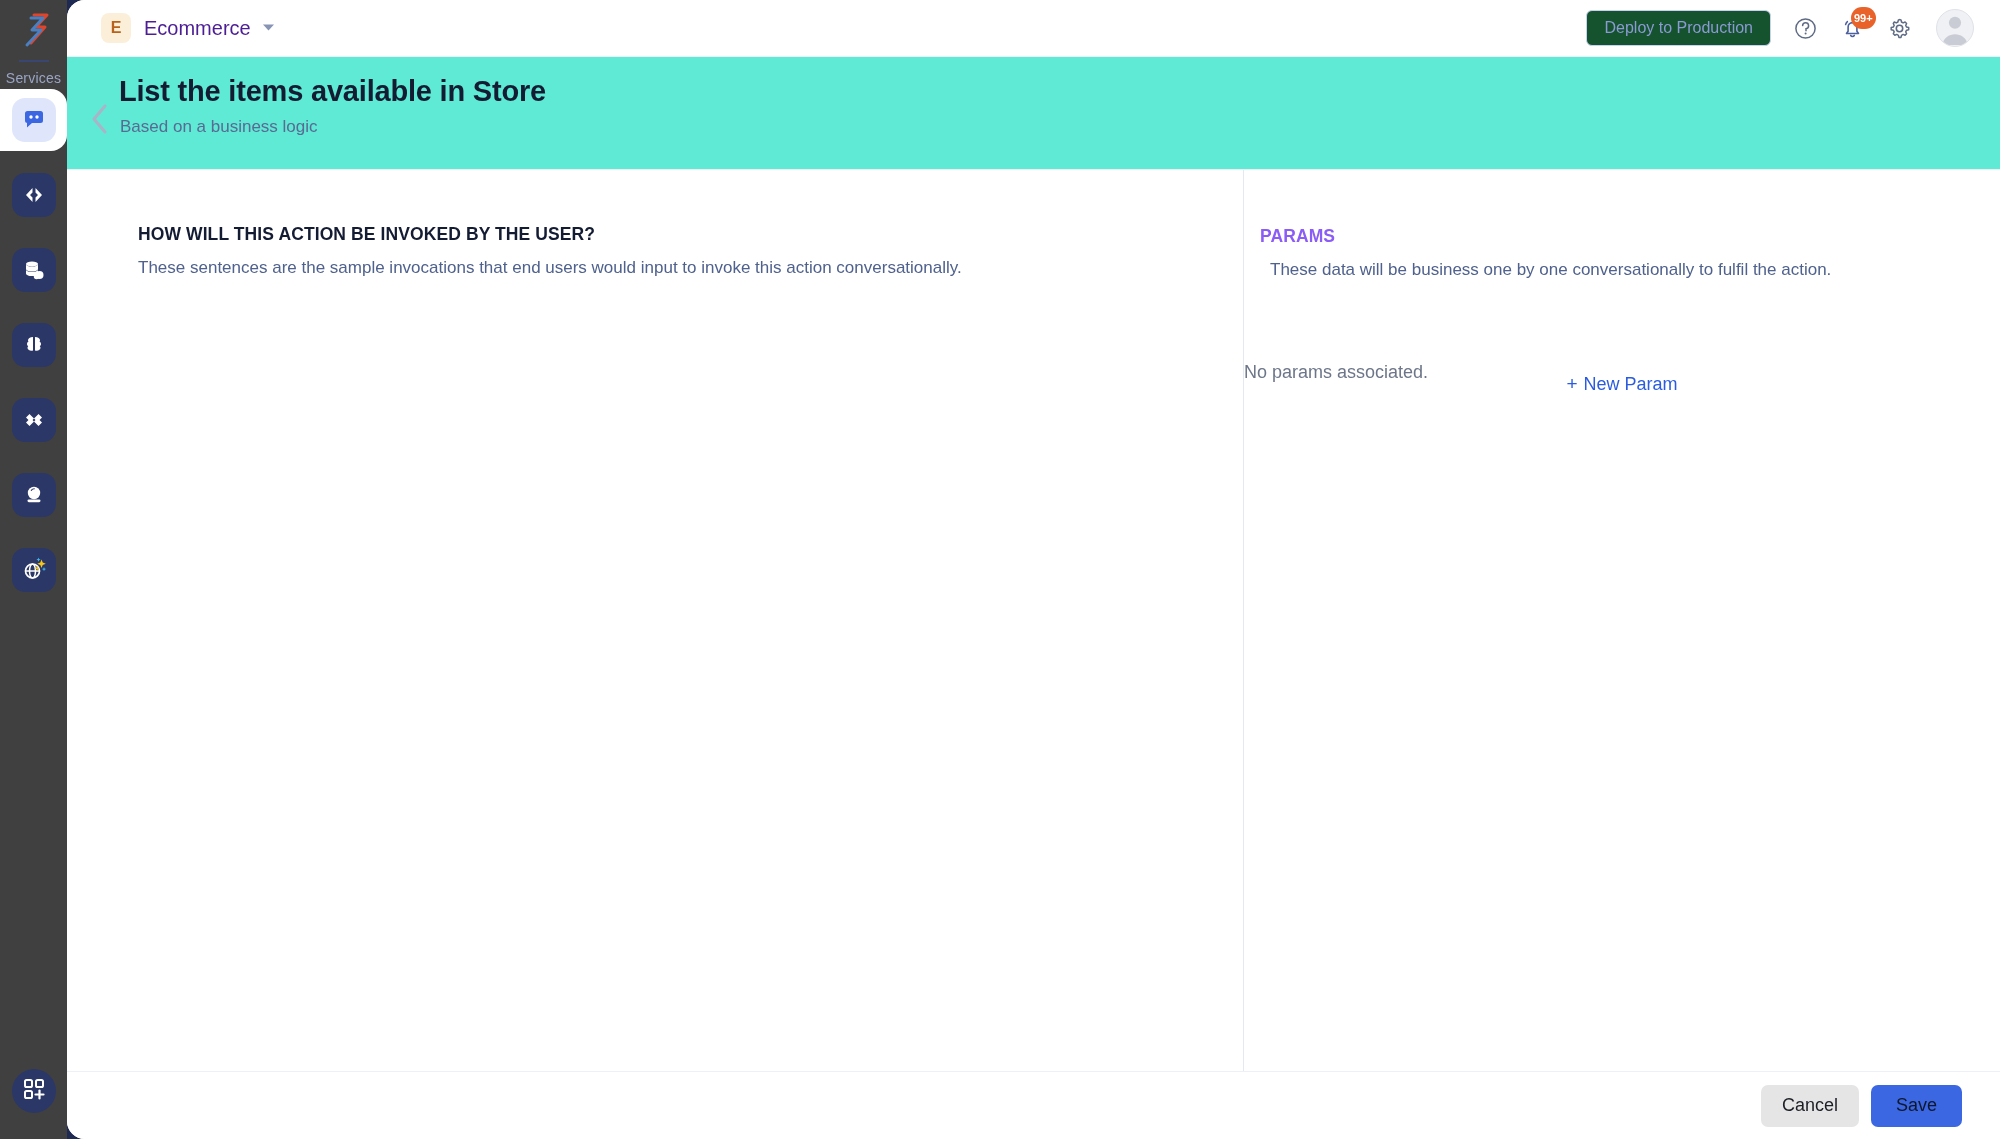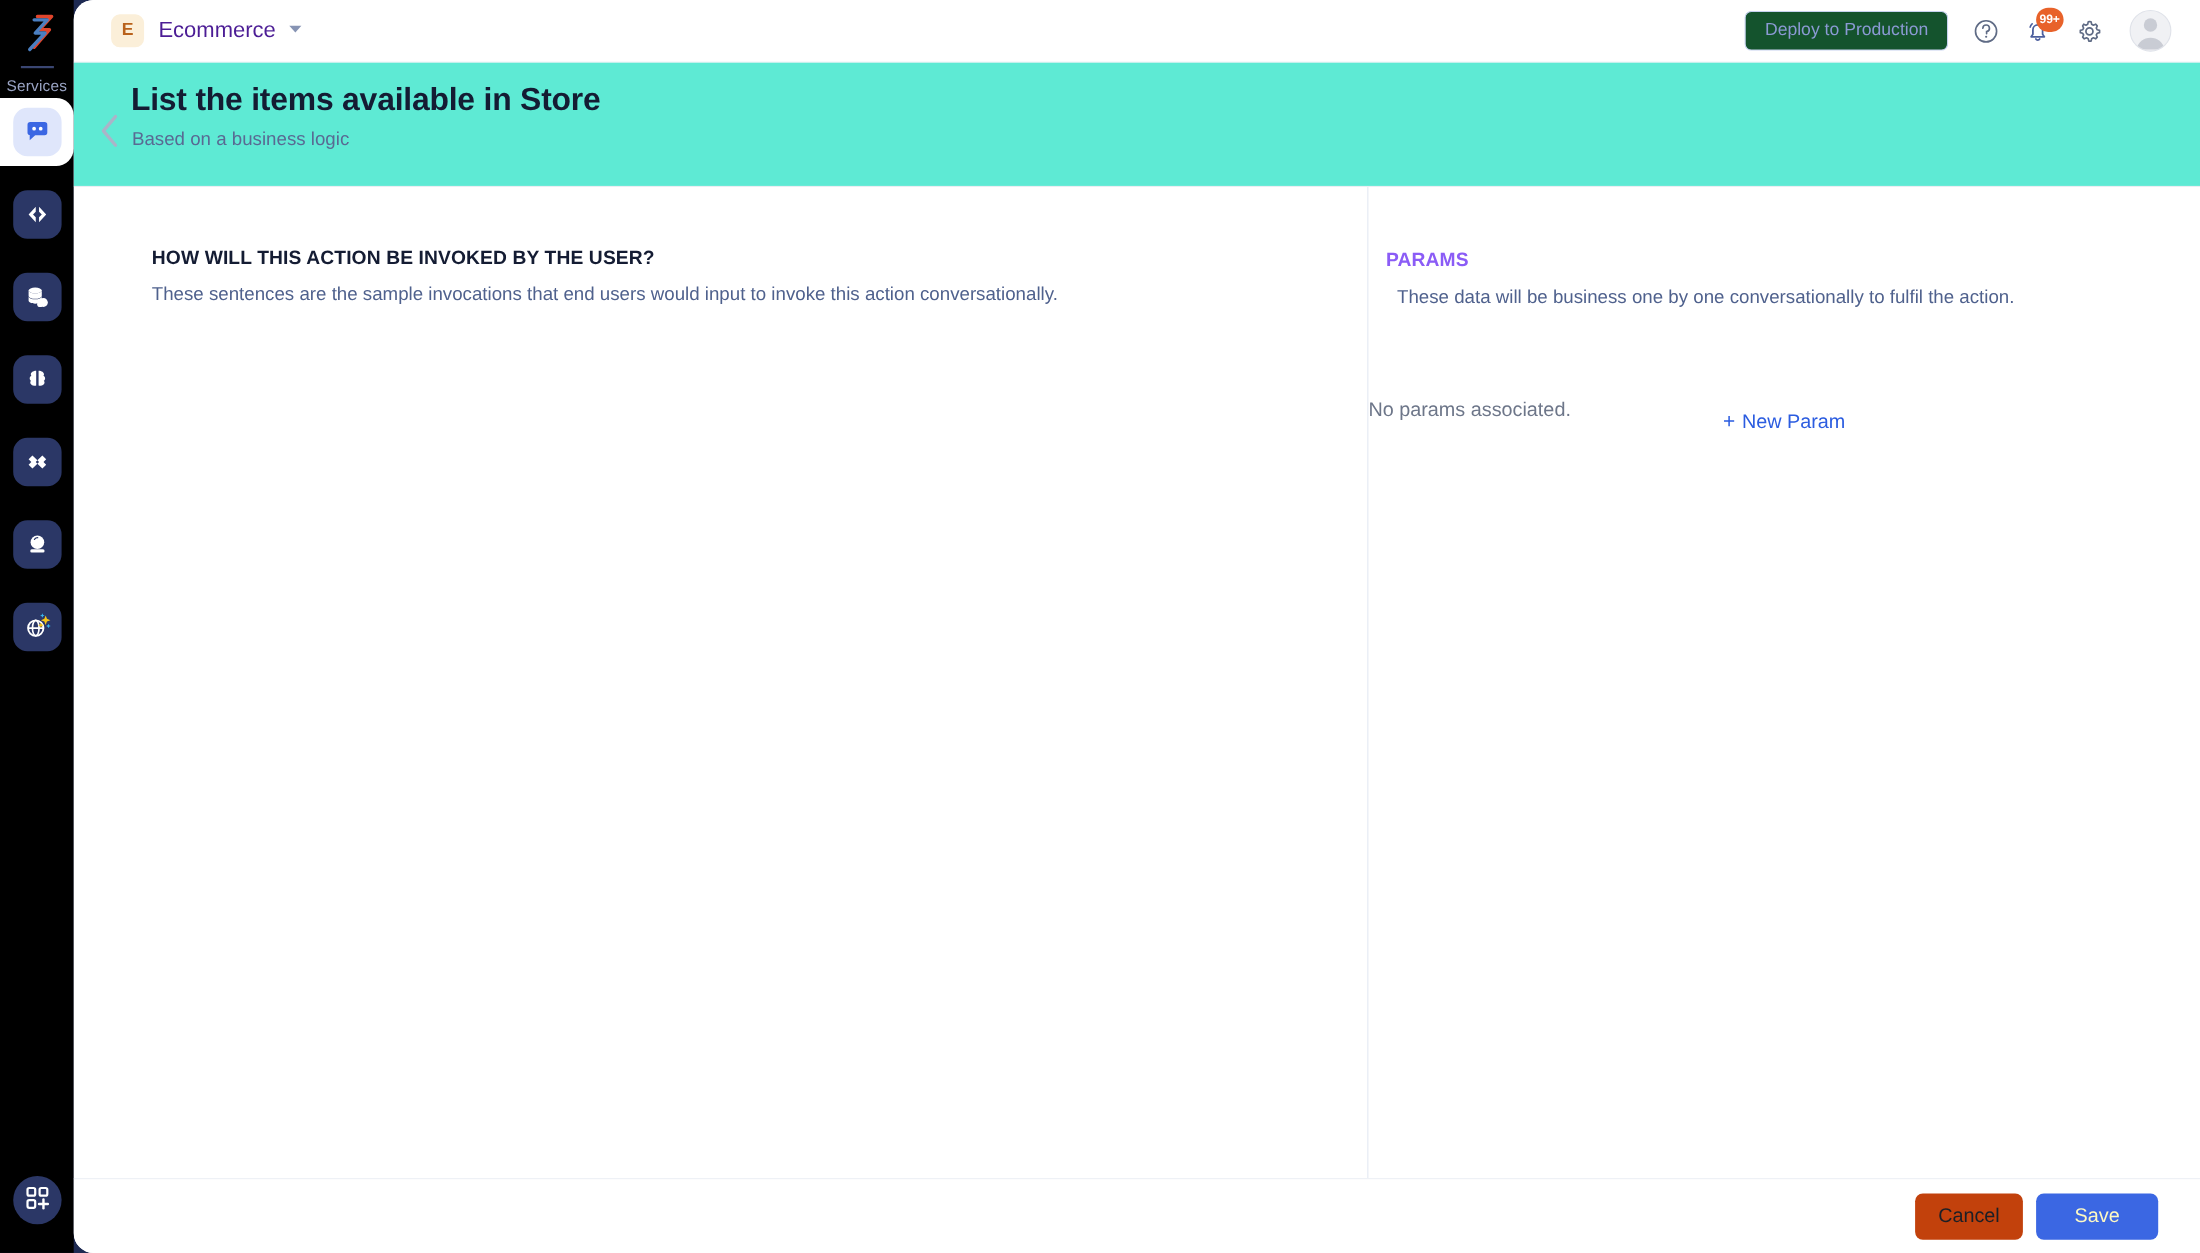--- a/index.html
+++ b/index.html
@@ -7,21 +7,21 @@
     width: 2000px; height: 1139px;
     font-family: "Liberation Sans", sans-serif;
     background: #1e2a52;
     overflow: hidden;
   }
 
   
   #rail {
     position: absolute; left: 0; top: 0;
     width: 67px; height: 1139px;
-    background: #000000;
+    background: #404040;
     display: flex; flex-direction: column; align-items: center;
   }
   #rail-logo {
     margin-top: 8px; width: 44px; height: 44px;
     display: flex; align-items: center; justify-content: center;
   }
   #rail-divider {
     width: 30px; height: 2px; background: #3a4672; margin-top: 8px;
   }
   #rail-services-label {
@@ -178,27 +178,27 @@
   
   #footer {
     position: absolute; left: 0; bottom: 0;
     width: 100%; height: 68px; background: #ffffff;
     border-top: 1px solid #edf0f5;
     display: flex; align-items: center; justify-content: flex-end;
   }
   #cancel-btn {
     height: 42px; padding: 0 21px; margin-right: 12px;
     border: none; border-radius: 7px;
-    background: #c2410c; color: #1c1f26;
+    background: #e5e5e5; color: #1c1f26;
     font-size: 18px; font-family: inherit; cursor: pointer;
   }
   #save-btn {
-    height: 42px; padding: 0 35px; margin-right: 38px;
+    height: 42px; padding: 0 25px; margin-right: 38px;
     border: none; border-radius: 7px;
-    background: #3b67e3; color: #fef9c3;
+    background: #3b67e3; color: #0f172a;
     font-size: 18px; font-family: inherit; cursor: pointer;
   }
 </style>
 </head>
 <body>
 
 <div id="rail">
 
   <div id="rail-logo">
     <svg width="32" height="36" viewBox="0 0 32 36">

